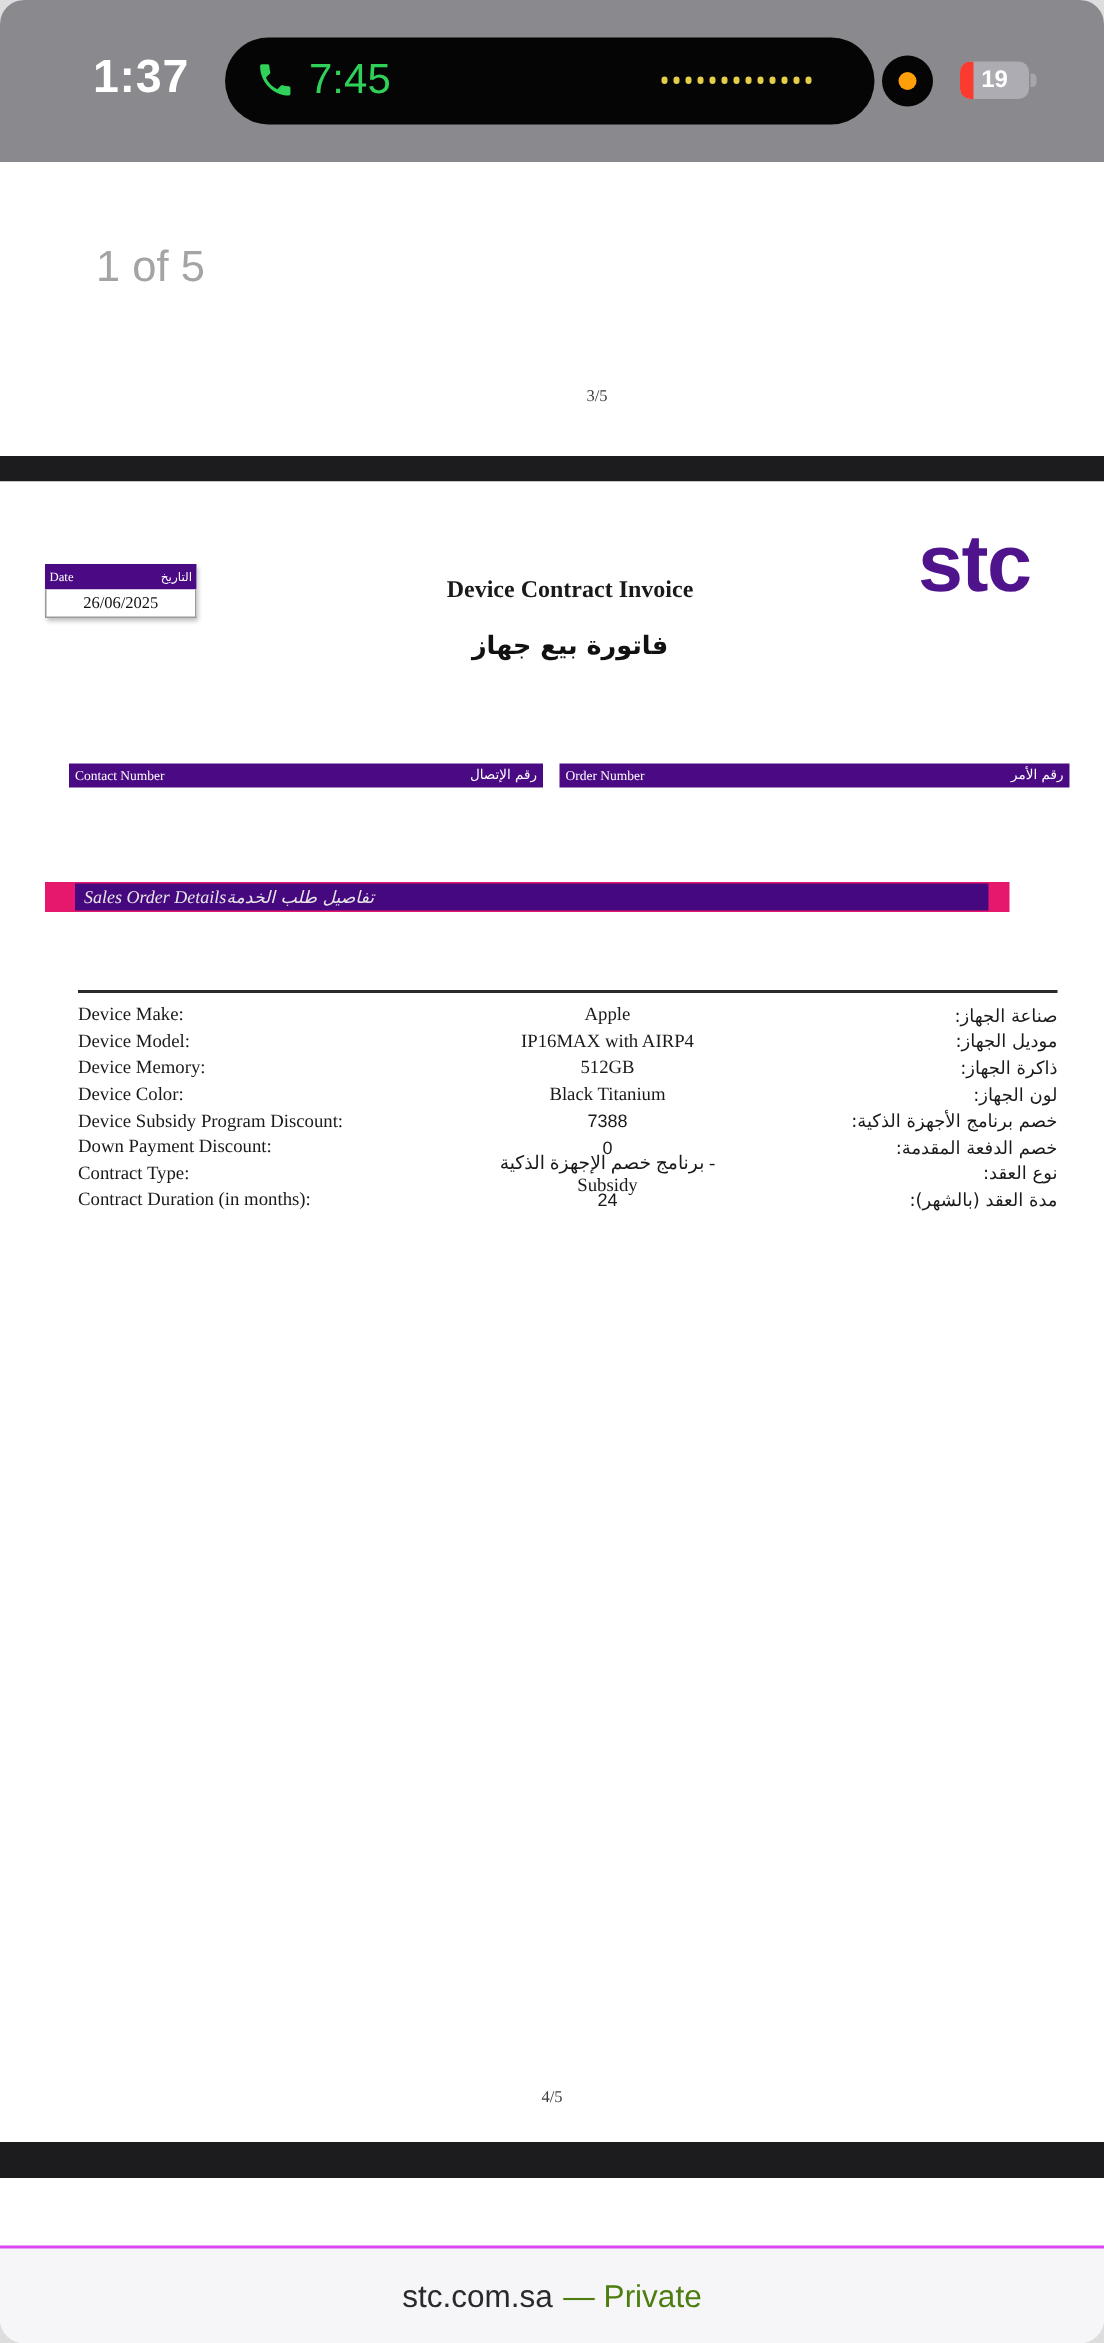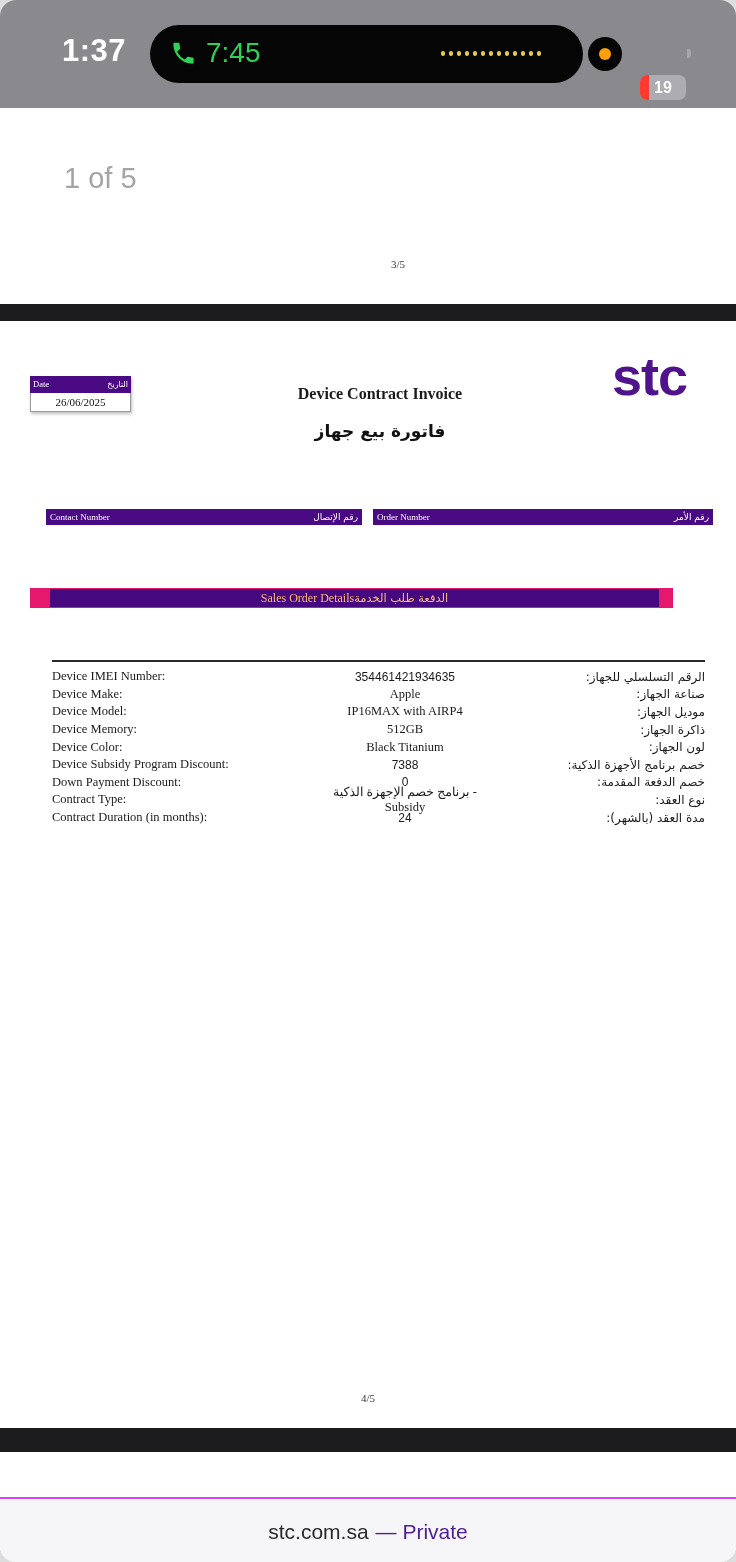--- a/index.html
+++ b/index.html
@@ -9,21 +9,21 @@
   
   .statusbar{position:absolute;left:0;top:0;width:736px;height:108px;background:#89898e;}
   .clock{position:absolute;left:62px;top:33px;font-size:31px;font-weight:600;color:#ffffff;letter-spacing:.5px;}
   .island{position:absolute;left:150px;top:25px;width:433px;height:58px;background:#050505;border-radius:29px;}
   .phone-icon{position:absolute;left:20px;top:15px;width:27px;height:27px;}
   .call-time{position:absolute;left:56px;top:12px;font-size:28px;font-weight:500;color:#30d158;}
   .wavedots{position:absolute;right:42px;top:26px;display:flex;gap:3.5px;align-items:center;}
   .wavedots span{width:4.5px;height:4.5px;border-radius:50%;background:#e5cf4a;display:block;}
   .privacy-circle{position:absolute;left:588px;top:37px;width:34px;height:34px;border-radius:50%;background:#050505;}
   .privacy-circle i{position:absolute;left:11px;top:11px;width:12px;height:12px;border-radius:50%;background:#ff9f0a;}
-  .battery{position:absolute;left:640px;top:41px;width:46px;height:25px;border-radius:7px;background:#acacb2;overflow:hidden;margin-top:34px;}
+  .battery{position:absolute;left:640px;top:41px;width:46px;height:25px;border-radius:7px;background:#acacb2;overflow:hidden;}
   .battery .fill{position:absolute;left:0;top:0;width:9px;height:25px;background:#fb3a30;}
   .battery .pct{position:absolute;left:0;top:0;width:46px;height:25px;line-height:25px;text-align:center;
                 color:#ffffff;font-size:16px;font-weight:700;}
   .battery-nub{position:absolute;left:687px;top:49px;width:4px;height:9px;background:#a5a5ab;border-radius:0 3px 3px 0;}
 
   
   .page-indicator{position:absolute;left:64px;top:162px;font-size:29px;font-weight:500;color:#a4a4a4;}
   .pagenum{position:absolute;left:0;width:736px;text-align:center;
            font-family:"Liberation Serif","DejaVu Serif",serif;font-size:11px;color:#3a3a3a;}
   .pagenum.prev{top:258px;margin-left:30px;}
@@ -53,38 +53,38 @@
 
   .num-bar{position:absolute;top:188px;height:16px;background:#4a0a83;color:#fff;
            display:flex;justify-content:space-between;align-items:center;padding:0 4px;box-sizing:border-box;}
   .num-bar .en{font-size:9px;}
   .num-bar .ar{font-size:9px;}
   .contact-bar{left:46px;width:316px;}
   .order-bar{left:373px;width:340px;}
 
   .section-bar{position:absolute;left:30px;top:267px;width:643px;height:20px;background:#e6186d;}
   .section-bar .inner{position:absolute;left:20px;right:14px;top:1px;bottom:1px;background:#45087e;
-                      display:flex;justify-content:center;align-items:center;padding:0 6px;color:#fdba74;}
+                      display:flex;justify-content:flex-start;align-items:center;padding:0 6px;color:#e5e5e5;font-style:italic;}
   .section-bar .en{font-size:12px;}
   .section-bar .ar{font-size:11.5px;}
 
   .table-line{position:absolute;left:52px;top:339px;width:653px;height:2px;background:#2a2a2a;}
   .sales-table{position:absolute;left:52px;top:347px;width:653px;}
   .t-row{display:flex;height:17.6px;align-items:center;}
   .t-label{width:268px;font-size:12.5px;text-align:left;}
   .t-value{flex:1;font-size:12.5px;text-align:center;}
   .t-value.num{font-family:"Liberation Sans",sans-serif;font-size:12px;}
   .t-ar{width:215px;font-size:12px;text-align:right;direction:rtl;font-family:"DejaVu Sans",sans-serif;}
 
   
   .whitegap{position:absolute;left:0;top:1452px;width:736px;height:45px;background:#fff;}
   .urlbar{position:absolute;left:0;top:1497px;width:736px;height:65px;background:#f6f6f8;border-top:2px solid #d946ef;
           display:flex;justify-content:center;align-items:center;}
   .urlbar .domain{font-size:21px;color:#2a2a2c;}
-  .urlbar .mode{font-size:21px;color:#4c1d95;margin-left:7px;}
+  .urlbar .mode{font-size:21px;color:#4d7c0f;margin-left:7px;}
 </style>
 </head>
 <body>
 
 <div class="screen">
 
   <div class="statusbar">
     <div class="clock">1:37</div>
 
     <div class="island">
@@ -143,31 +143,26 @@
       <span class="ar">رقم الإتصال</span>
     </div>
     <div class="num-bar order-bar">
       <span class="en">Order Number</span>
       <span class="ar">رقم الأمر</span>
     </div>
 
     <div class="section-bar">
       <div class="inner">
         <span class="en">Sales Order Details</span>
-        <span class="ar">الدفعة طلب الخدمة</span>
+        <span class="ar">تفاصيل طلب الخدمة</span>
       </div>
     </div>
 
     <div class="table-line"></div>
     <div class="sales-table">
-        <div class="t-row">
-          <div class="t-label">Device IMEI Number:</div>
-          <div class="t-value num">354461421934635</div>
-          <div class="t-ar">الرقم التسلسلي للجهاز:</div>
-        </div>
         <div class="t-row">
           <div class="t-label">Device Make:</div>
           <div class="t-value">Apple</div>
           <div class="t-ar">صناعة الجهاز:</div>
         </div>
         <div class="t-row">
           <div class="t-label">Device Model:</div>
           <div class="t-value">IP16MAX with AIRP4</div>
           <div class="t-ar">موديل الجهاز:</div>
         </div>

